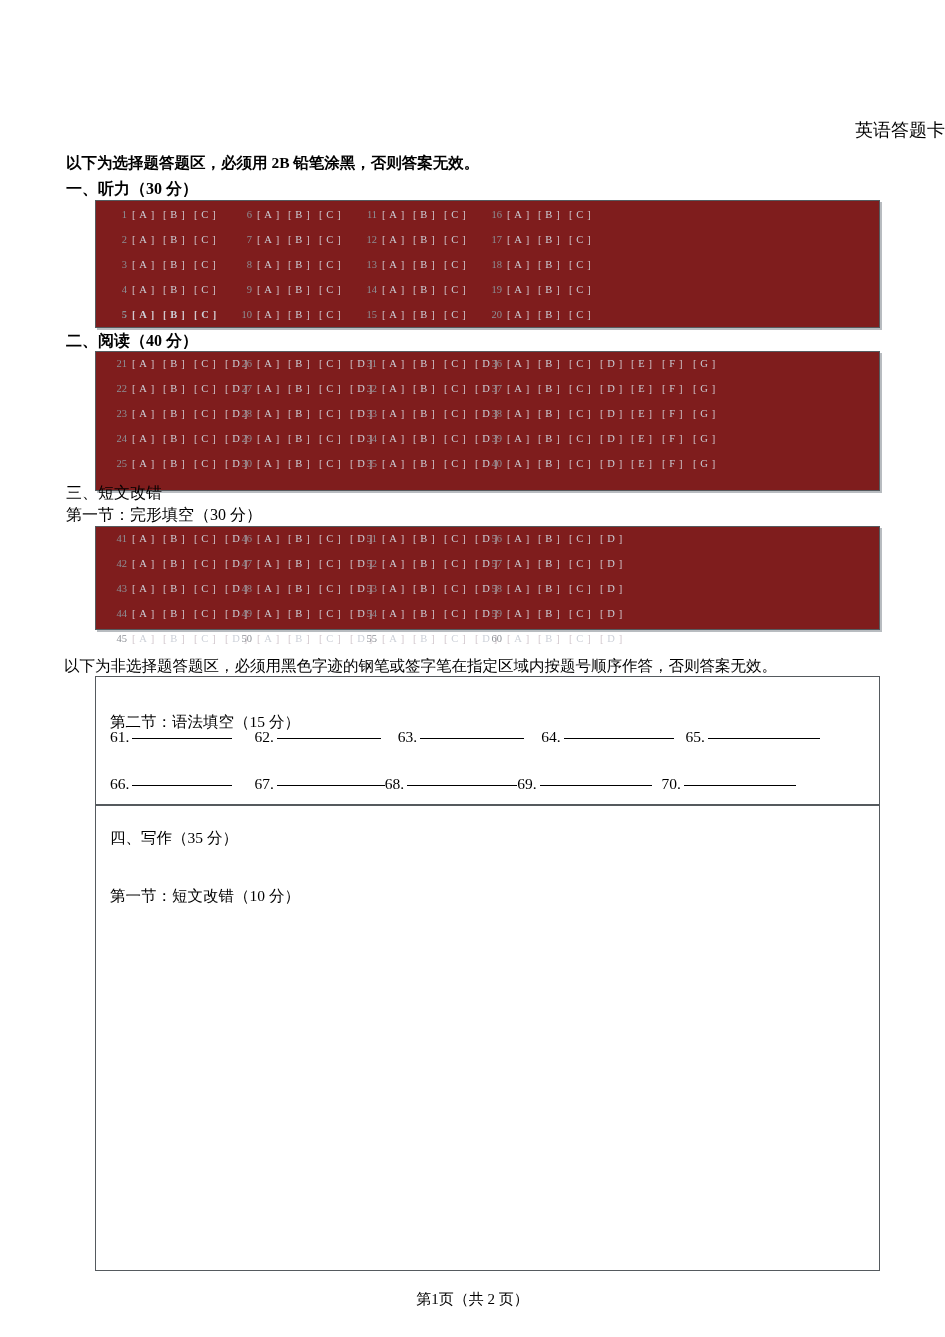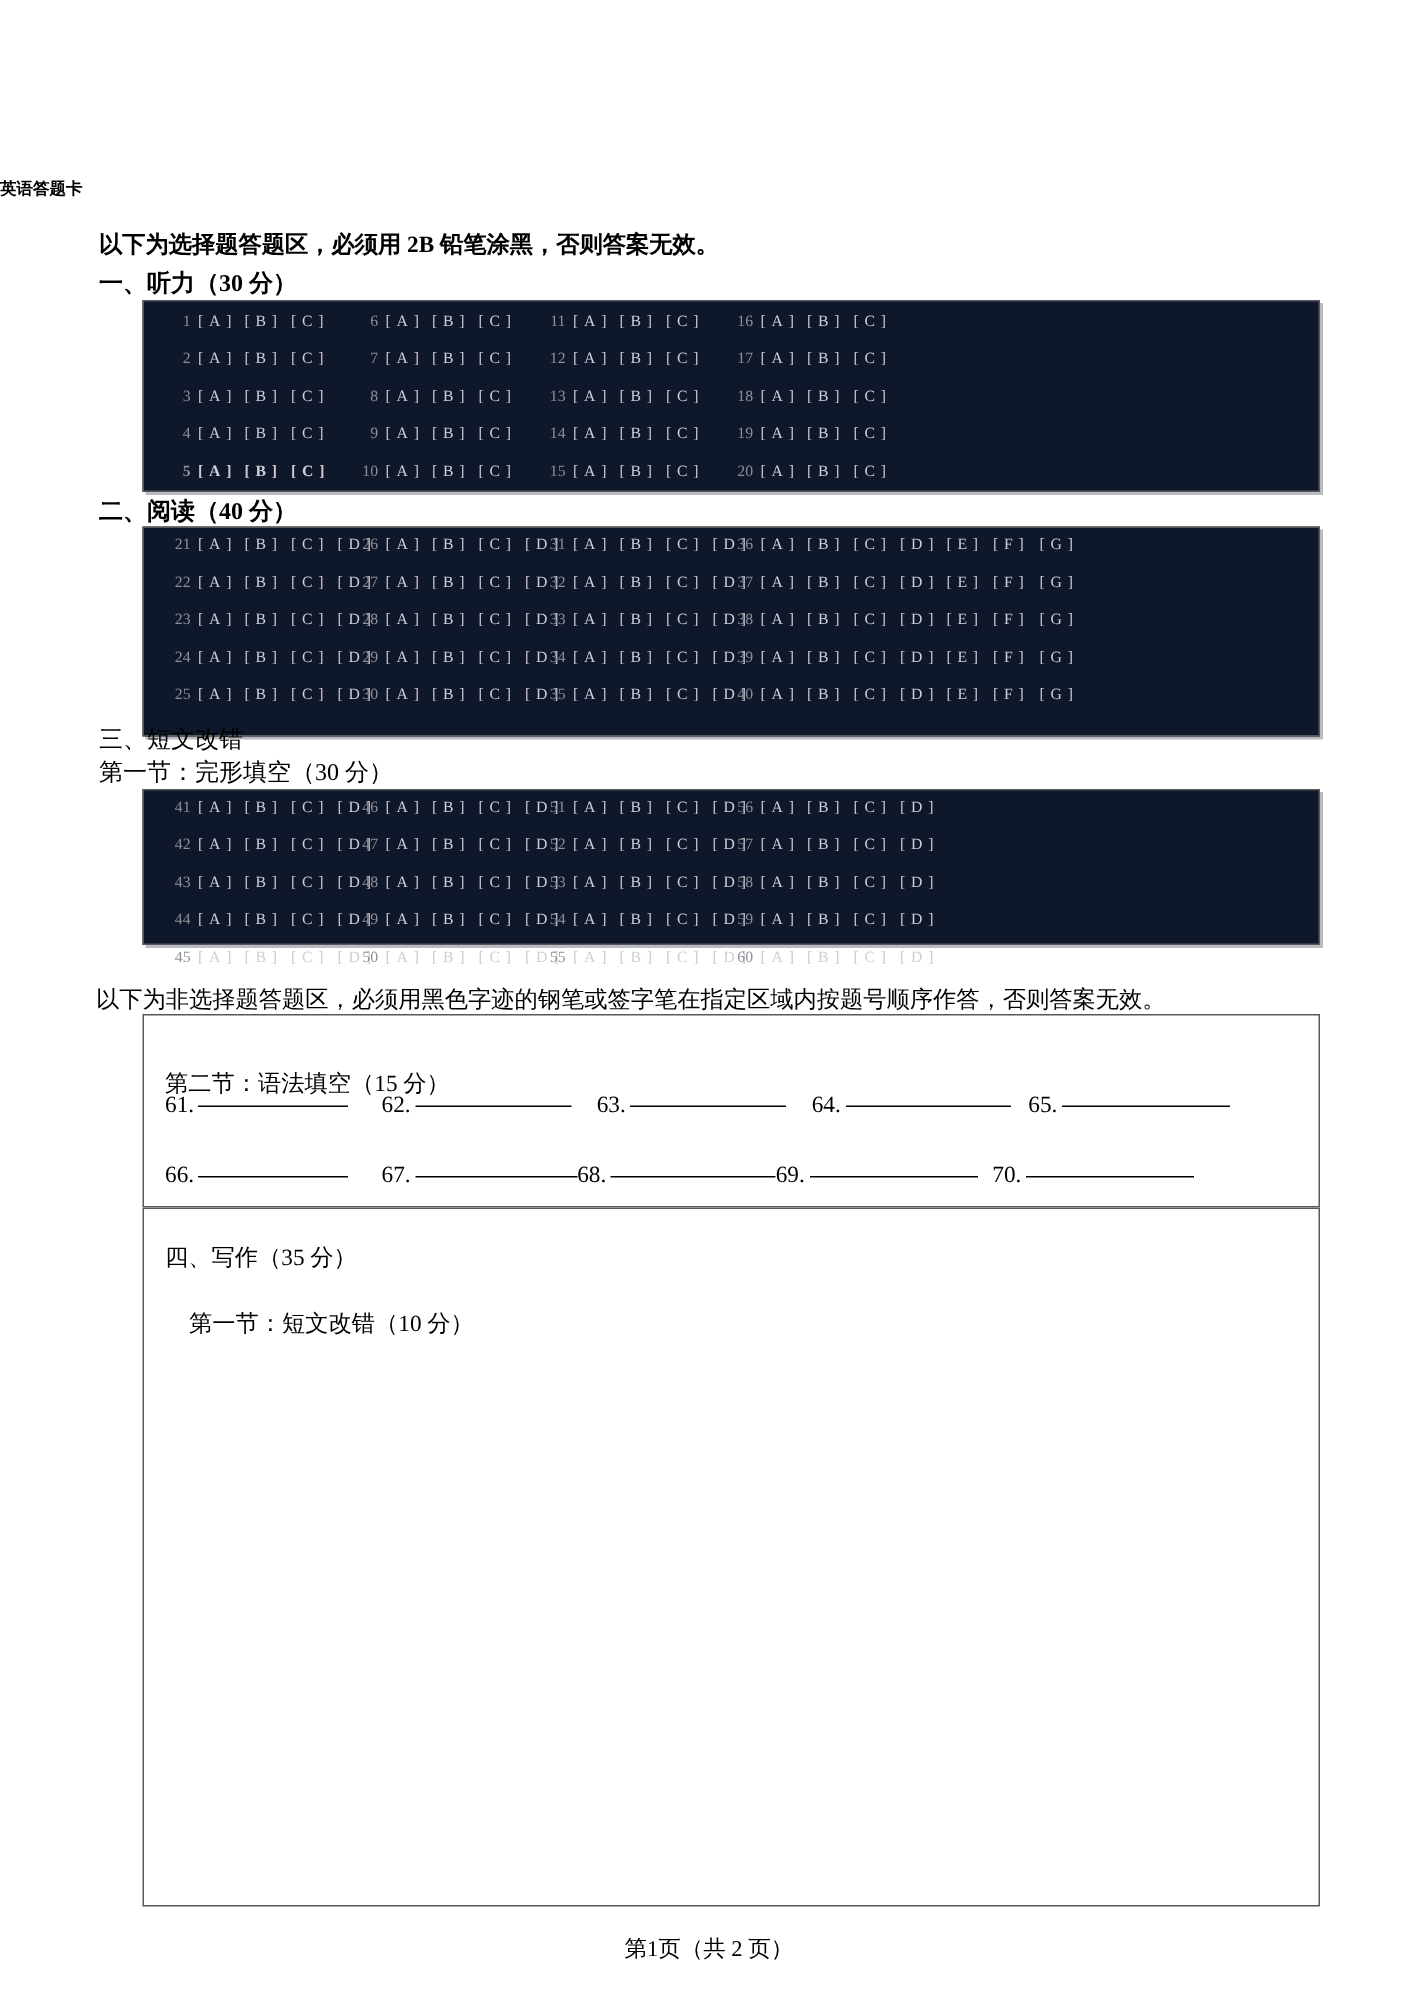--- a/index.html
+++ b/index.html
@@ -39,23 +39,23 @@
     vertical-align: -3px;
   }
   .blank-w1 { width: 76px; }
   .blank-w2 { width: 82px; }
   .blank-w3 { width: 72px; }
 
   .doc-title {
     position: absolute;
     left: 0; top: 118px;
     width: 945px;
-    text-align: left;
-    font-size: 11px;
-    font-weight: bold;
+    text-align: right;
+    font-size: 18px;
+    font-weight: normal;
   }
 
   .notice {
     position: absolute;
     font-size: 15.5px;
     font-weight: bold;
     white-space: nowrap;
   }
   .notice-choice { left: 66px; top: 153px; }
   .notice-nonchoice {
@@ -74,21 +74,21 @@
   .sec-reading   { left: 66px; top: 331px; }
   .sec-lang      { left: 66px; top: 483px; font-weight: normal; }
   .sec-cloze     { left: 66px; top: 505px; font-weight: normal; }
 
   
   .ansbox {
     position: absolute;
     left: 95px;
     width: 785px;
     border: 1px solid #555a5e;
-    background: #0f172a;
+    background: #7f1d1d;
     box-shadow: 2px 2px 0 0 #b8bcc0;
     box-sizing: border-box;
   }
   #box-listening { top: 200px; height: 128px; }
   #box-reading   { top: 351px; height: 140px; }
   #box-cloze     { top: 526px; height: 104px; }
 
   .ansrow {
     position: absolute;
     white-space: nowrap;
@@ -124,21 +124,21 @@
   #box-grammar { top: 676px; height: 129px; }
   #box-writing { top: 805px; height: 466px; }
 
   .nbox-title {
     position: absolute;
     font-size: 15.5px;
     white-space: nowrap;
   }
   #gram-title { left: 14px; top: 8px; margin-top: 27px; }
   #write-title { left: 14px; top: 22px; }
-  #write-sub  { left: 14px; top: 66px; margin-left: 16px; }
+  #write-sub  { left: 14px; top: 80px; }
 
   .fillrow {
     position: absolute;
     left: 14px;
     width: 762px;
     white-space: nowrap;
     font-size: 15.5px;
   }
   #fillrow-1 { top: 51px; }
   #fillrow-2 { top: 98px; }

